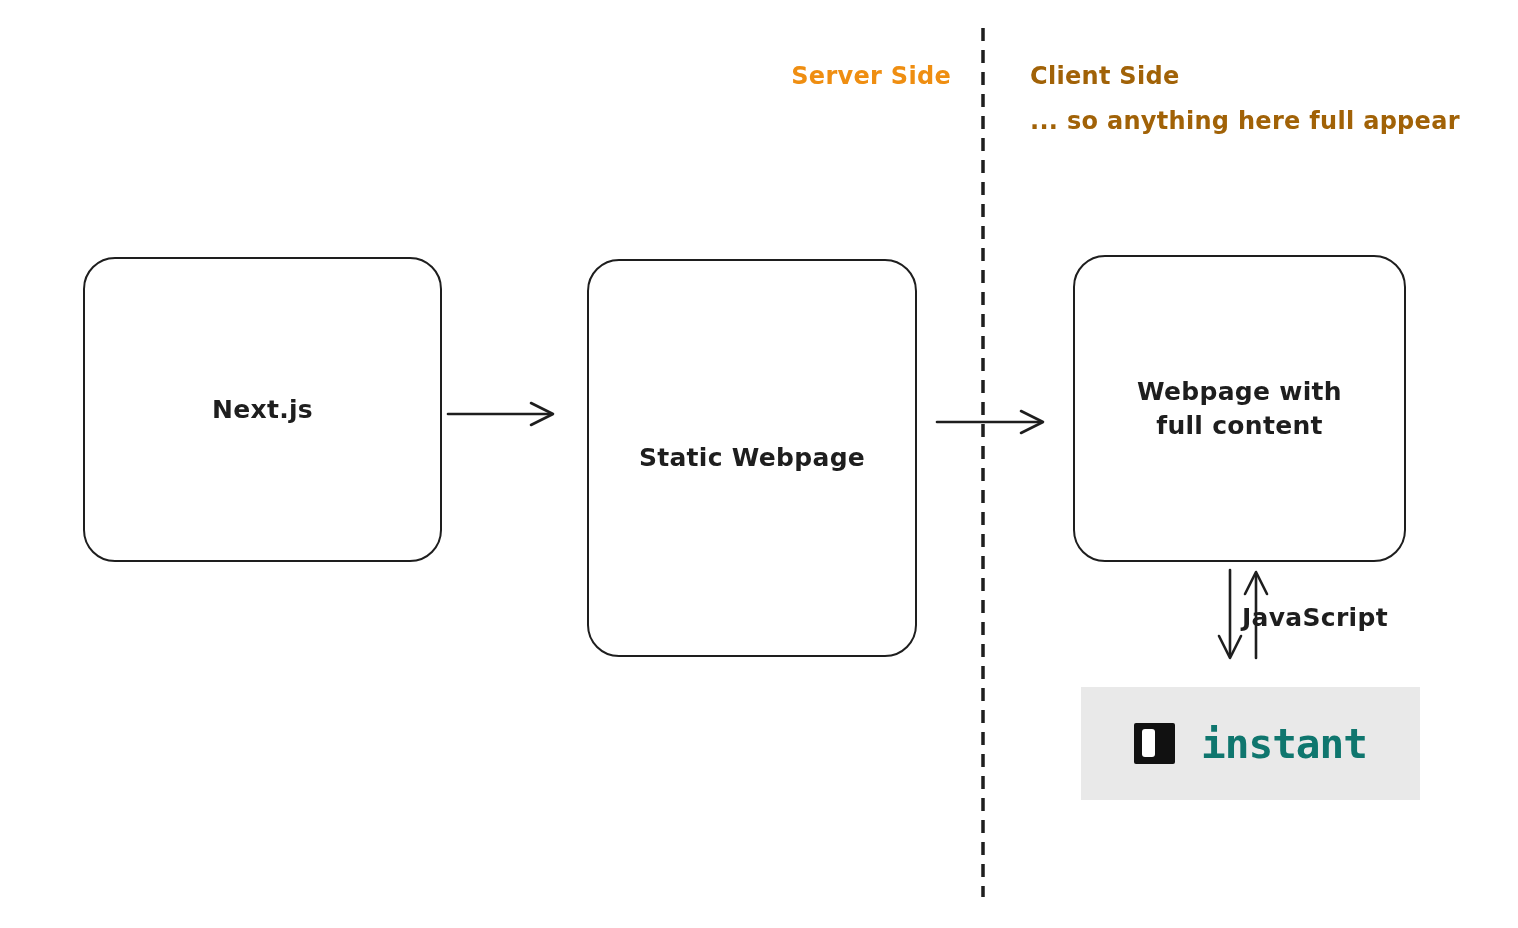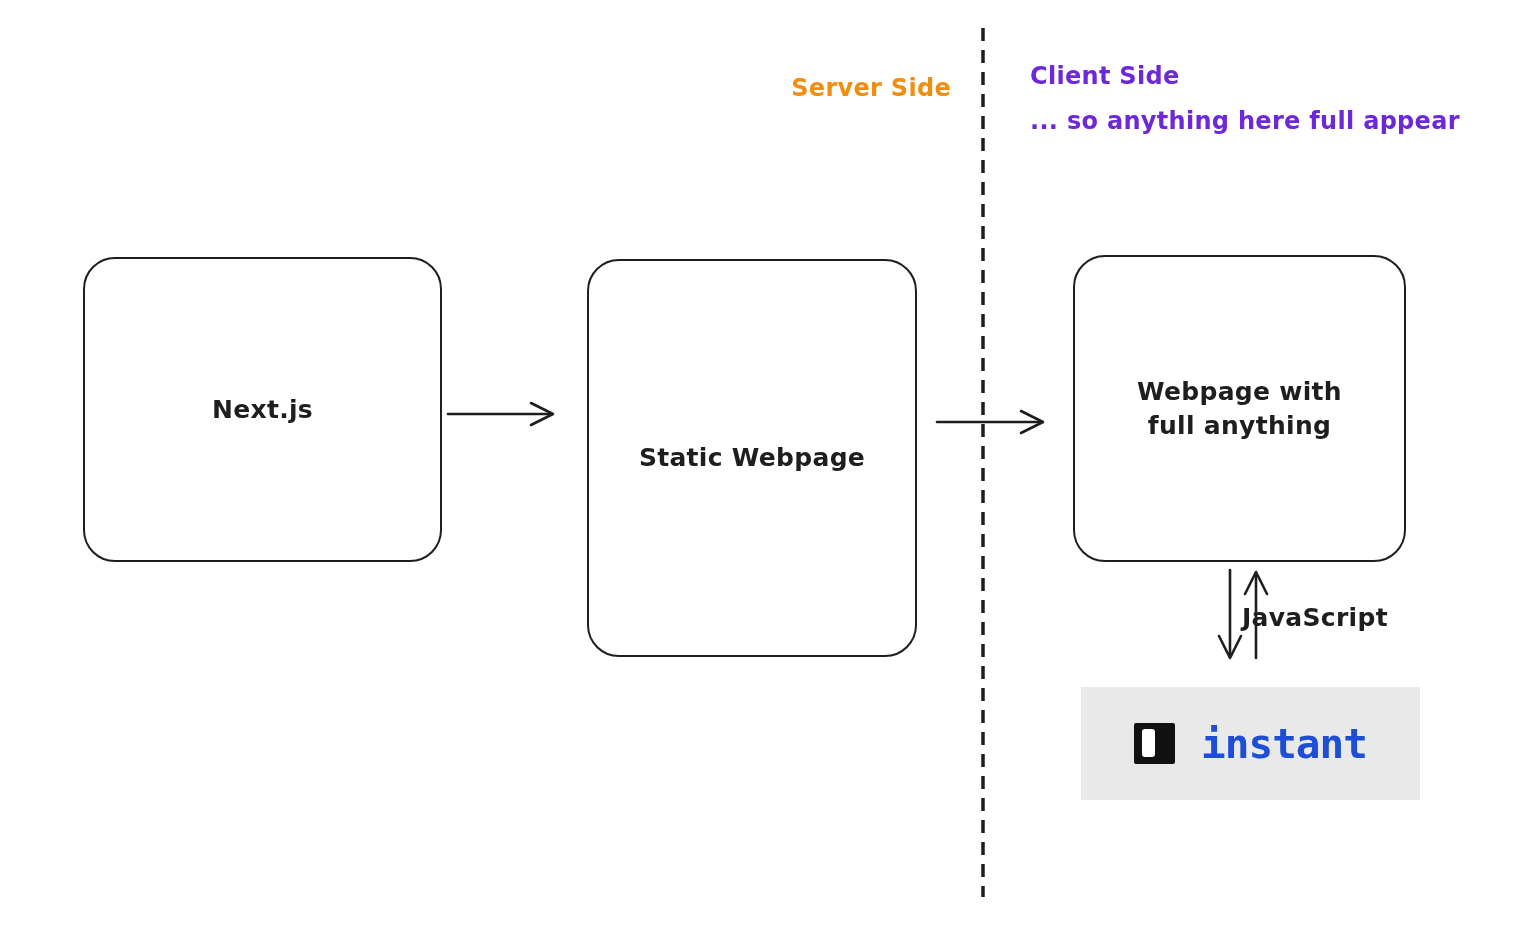--- a/index.html
+++ b/index.html
@@ -108,44 +108,44 @@
       <path d="M1230 570 L1230 656"></path>
       <path d="M1219 636 L1230 658 L1241 636"></path>
     </g>
 
     <g stroke="#1e1e1e" stroke-width="2.6" fill="none" stroke-linecap="round" stroke-linejoin="round">
       <path d="M1256 658 L1256 574"></path>
       <path d="M1245 594 L1256 572 L1267 594"></path>
     </g>
   </svg>
 
-  <div class="annot annot-server" style="color: rgb(239, 142, 17); margin-top: 12px;">
+  <div class="annot annot-server" style="color: rgb(239, 142, 17);">
     <div>Server Side</div>
   </div>
 
-  <div class="annot annot-client" style="color: #6d28d9;">
+  <div class="annot annot-client" style="color: #a16207;">
     <div>Client Side</div>
     <div>... so anything here full appear</div>
   </div>
 
   <div class="node node-nextjs">
     <span class="node-label">Next.js</span>
   </div>
 
   <div class="node node-static">
     <span class="node-label">Static Webpage</span>
   </div>
 
   <div class="node node-full">
     <span class="node-label">Webpage with
-full anything</span>
+full content</span>
   </div>
 
   <div class="js-label">JavaScript</div>
 
   <div class="instant-badge" id="instant-badge" style="background: rgb(233, 233, 233);">
     <div class="instant-mark" id="instant-mark" style="background: rgb(17, 17, 17);">
       <div class="instant-mark-inner"></div>
     </div>
-    <div class="instant-word" id="instant-word" style="color: #1d4ed8;">instant</div>
+    <div class="instant-word" id="instant-word" style="color: #0f766e;">instant</div>
   </div>
 
 </div>
 
 </body></html>

